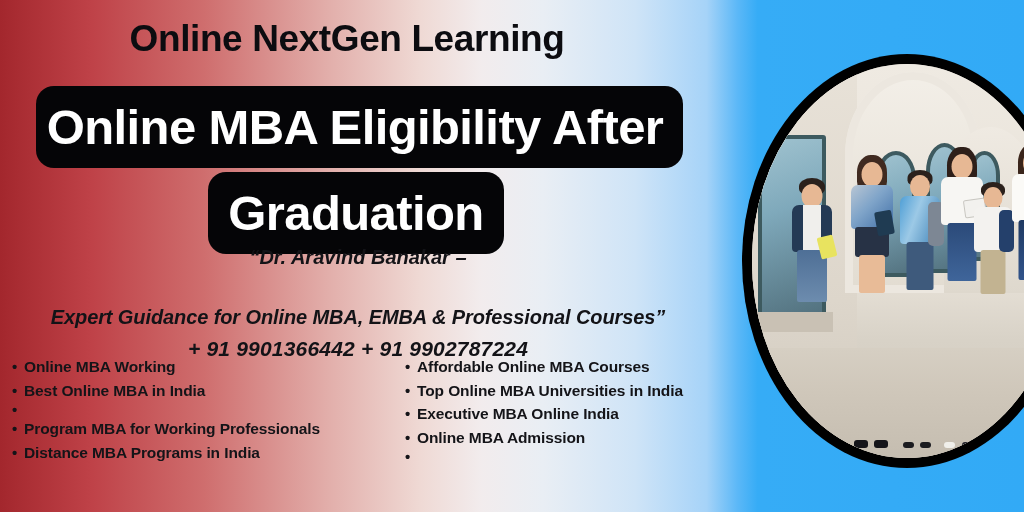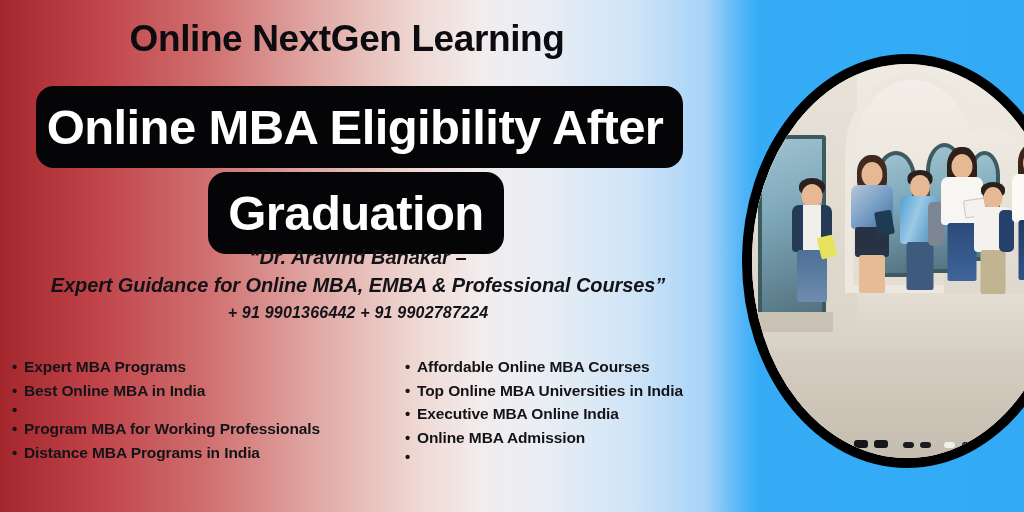--- a/index.html
+++ b/index.html
@@ -161,24 +161,24 @@
     left: 0; top: 243px;
     width: 716px;
     text-align: center;
     color: #131317;
     font-size: 20px;
     font-weight: 700;
     line-height: 1.42;
     z-index: 4;
     font-style: italic;
   }
-  .quote .line2 { letter-spacing: -0.1px; }
+  .quote .line2 { letter-spacing: -0.1px; margin-top: 32px; }
   .phones {
     margin-top: 2px;
-    font-size: 16px;
+    font-size: 21px;
     font-weight: 700;
     letter-spacing: 0.2px;
   }
 
   
   .cols {
     position: absolute;
     left: 12px;
     top: 355px;
     width: 700px;
@@ -227,21 +227,21 @@
     <div class="line1">“Dr. Aravind Banakar –</div>
     <div class="line2">Expert Guidance for Online MBA, EMBA &amp; Professional Courses”</div>
     <div class="phones">+ 91 9901366442  + 91 9902787224</div>
   </div>
 
   <div class="cols">
     <div class="col-left">
       <ul class="bullets" id="bullets-left">
           <li>
             <span class="dot">•</span>
-            <span>Expert MBA Programs</span>
+            <span>Online MBA Working</span>
           </li>
           <li>
             <span class="dot">•</span>
             <span>Best Online MBA in India</span>
           </li>
           <li>
             <span class="dot">•</span>
           </li>
           <li>
             <span class="dot">•</span>

